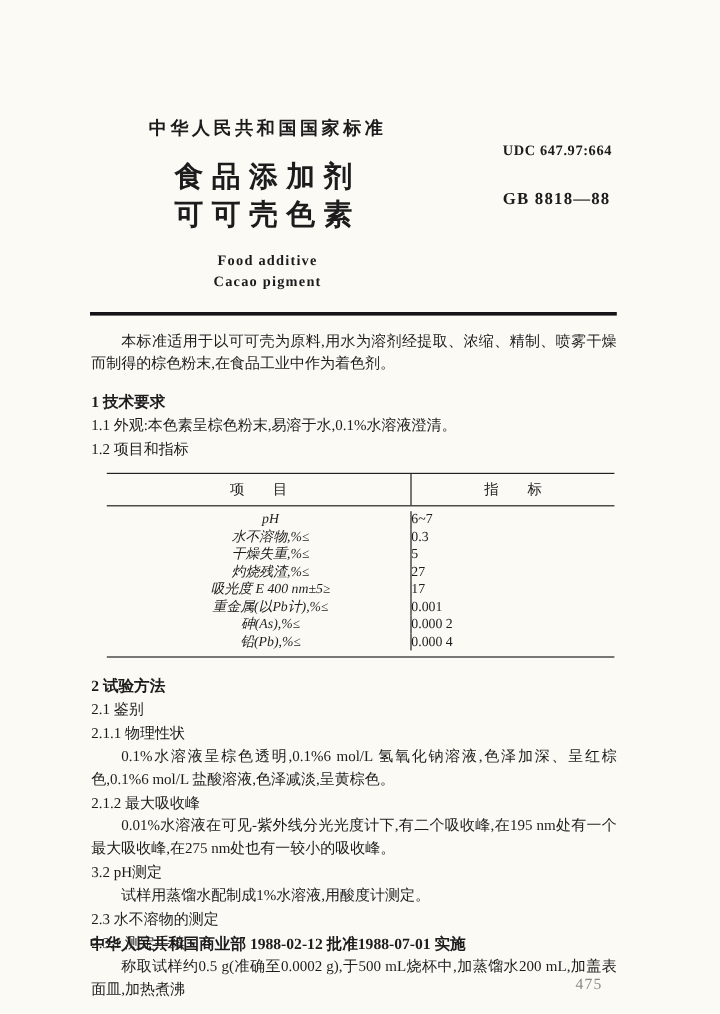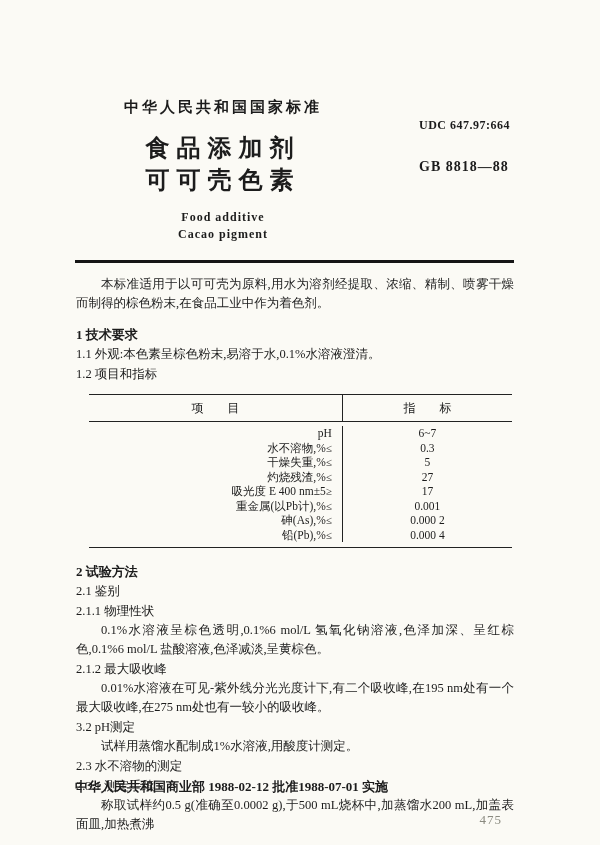--- a/index.html
+++ b/index.html
@@ -40,22 +40,22 @@
     border-top:1.5px solid #222;
     border-bottom:1.5px solid #222;
     font-size:11.5px;
   }
   .thead { display:flex; border-bottom:1px solid #222; height:26px; align-items:center; }
   .thead .hcell { text-align:center; font-size:12px; }
   .hcell.left { width:60%; border-right:1px solid #222; height:26px; line-height:26px; }
   .hcell.right { width:40%; height:26px; line-height:26px; }
   .tbody { padding:4px 0 5px 0; }
   .trow { display:flex; height:14.5px; line-height:14.5px; }
-  .tcell-item { width:60%; border-right:1px solid #222; display:flex; justify-content:flex-end; padding-left:30px; padding-right:10px; box-sizing:border-box; }
-  .tcell-value { width:40%; text-align:center; }
+  .tcell-item { width:60%; border-right:1px solid #222; display:flex; justify-content:center; padding-left:30px; padding-right:10px; box-sizing:border-box;font-style:italic; }
+  .tcell-value { width:40%; }
   .item-op { font-size:11px; }
 
   
   .footer { position:absolute; left:75px; right:62px; top:778px; display:flex; font-weight:bold; font-size:13px; }
   .page-num { position:absolute; right:82px; top:812px; font-size:13px; color:#8a8a80; letter-spacing:1px;margin-left:10px; }
 </style>
 </head>
 <body>
 
 <div class="page">

